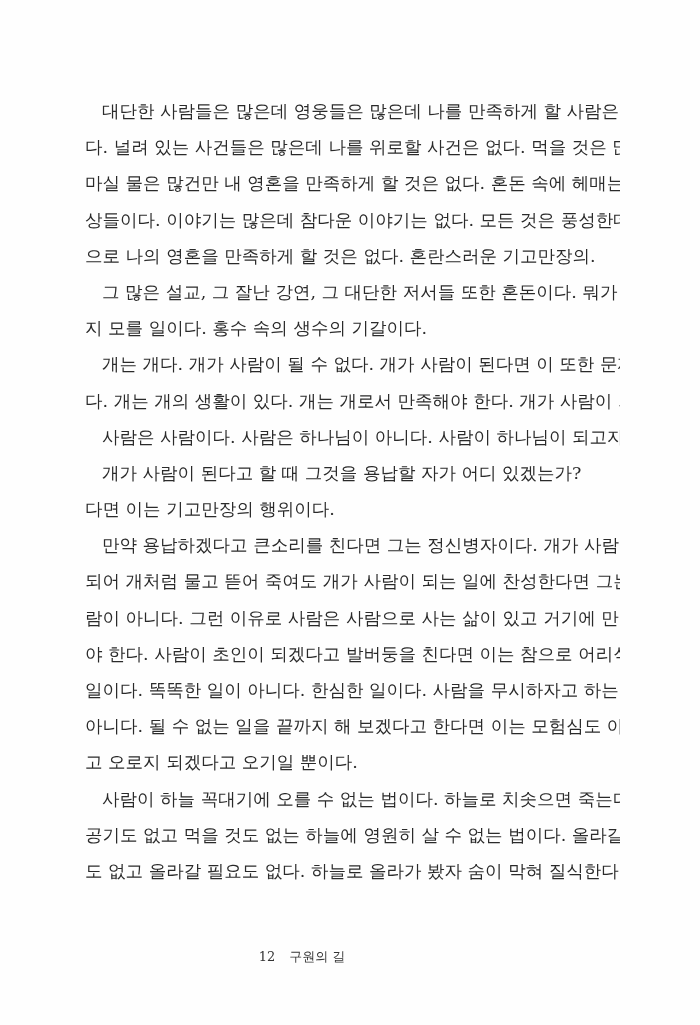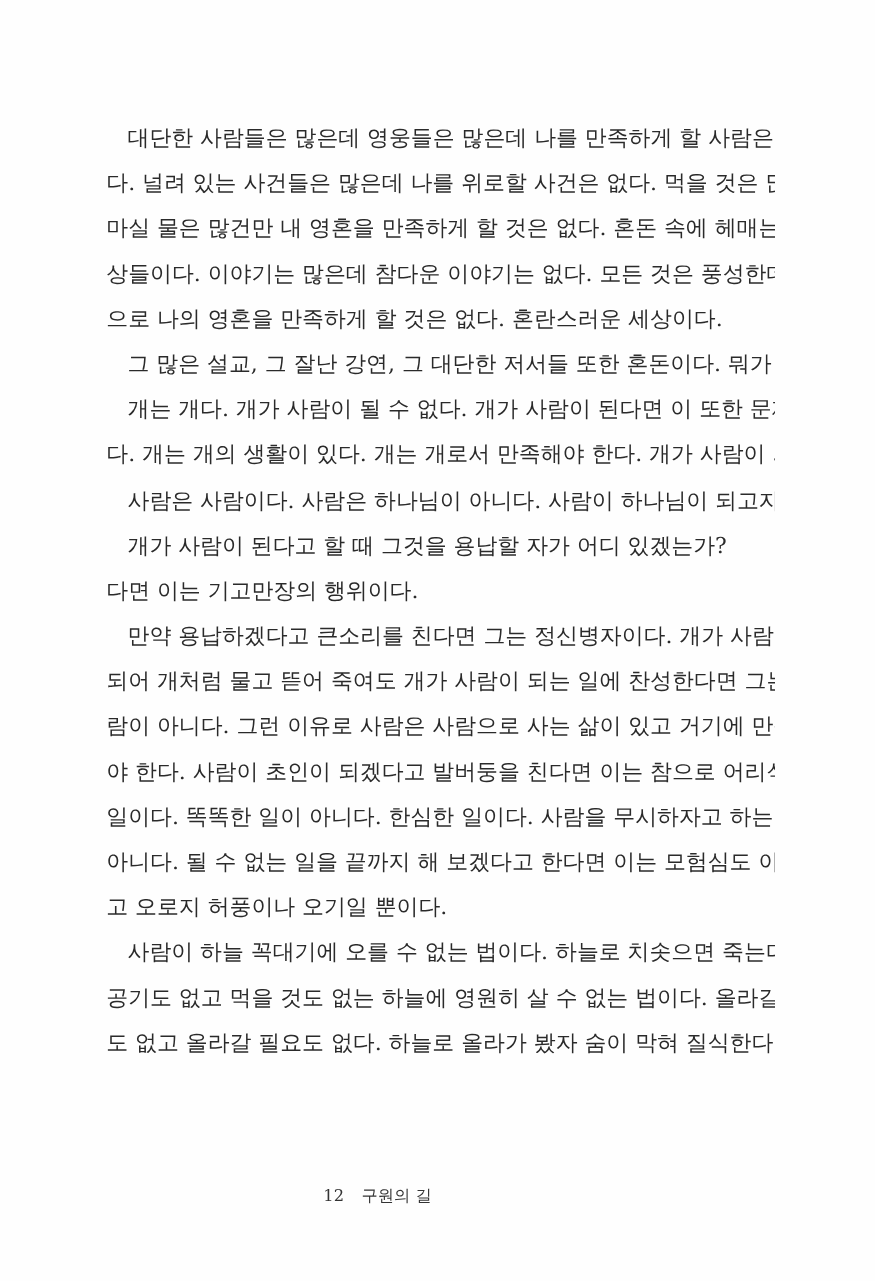--- a/index.html
+++ b/index.html
@@ -25,34 +25,35 @@
 </style>
 </head>
 <body>
 
 <div class="page">
   <div class="body-text" id="body-text">
       <div class="line indent">대단한 사람들은 많은데 영웅들은 많은데 나를 만족하게 할 사람은 없</div>
       <div class="line">다. 널려 있는 사건들은 많은데 나를 위로할 사건은 없다. 먹을 것은 많고</div>
       <div class="line">마실 물은 많건만 내 영혼을 만족하게 할 것은 없다. 혼돈 속에 헤매는 군</div>
       <div class="line">상들이다. 이야기는 많은데 참다운 이야기는 없다. 모든 것은 풍성한데 참</div>
-      <div class="line last">으로 나의 영혼을 만족하게 할 것은 없다. 혼란스러운 세상이다.</div>
+      <div class="line last">으로 나의 영혼을 만족하게 할 것은 없다. 혼란스러운 기고만장의.</div>
       <div class="line indent">그 많은 설교, 그 잘난 강연, 그 대단한 저서들 또한 혼돈이다. 뭐가 뭔</div>
+      <div class="line last">지 모를 일이다. 홍수 속의 생수의 기갈이다.</div>
       <div class="line indent">개는 개다. 개가 사람이 될 수 없다. 개가 사람이 된다면 이 또한 문제이</div>
       <div class="line">다. 개는 개의 생활이 있다. 개는 개로서 만족해야 한다. 개가 사람이 되고</div>
       <div class="line indent">사람은 사람이다. 사람은 하나님이 아니다. 사람이 하나님이 되고자 한</div>
       <div class="line indent last">개가 사람이 된다고 할 때 그것을 용납할 자가 어디 있겠는가?</div>
       <div class="line last">다면 이는 기고만장의 행위이다.</div>
       <div class="line indent">만약 용납하겠다고 큰소리를 친다면 그는 정신병자이다. 개가 사람이</div>
       <div class="line">되어 개처럼 물고 뜯어 죽여도 개가 사람이 되는 일에 찬성한다면 그는 사</div>
       <div class="line">람이 아니다. 그런 이유로 사람은 사람으로 사는 삶이 있고 거기에 만족해</div>
       <div class="line">야 한다. 사람이 초인이 되겠다고 발버둥을 친다면 이는 참으로 어리석은</div>
       <div class="line">일이다. 똑똑한 일이 아니다. 한심한 일이다. 사람을 무시하자고 하는 게</div>
       <div class="line">아니다. 될 수 없는 일을 끝까지 해 보겠다고 한다면 이는 모험심도 아니</div>
-      <div class="line last">고 오로지 허풍이나 오기일 뿐이다.</div>
+      <div class="line last">고 오로지 되겠다고 오기일 뿐이다.</div>
       <div class="line indent">사람이 하늘 꼭대기에 오를 수 없는 법이다. 하늘로 치솟으면 죽는다.</div>
       <div class="line">공기도 없고 먹을 것도 없는 하늘에 영원히 살 수 없는 법이다. 올라갈 수</div>
       <div class="line">도 없고 올라갈 필요도 없다. 하늘로 올라가 봤자 숨이 막혀 질식한다. 숨</div>
     </div>
   <div class="footer">
     <span class="num">12</span><span>구원의 길</span>
   </div>
 </div>
 
 </body></html>

